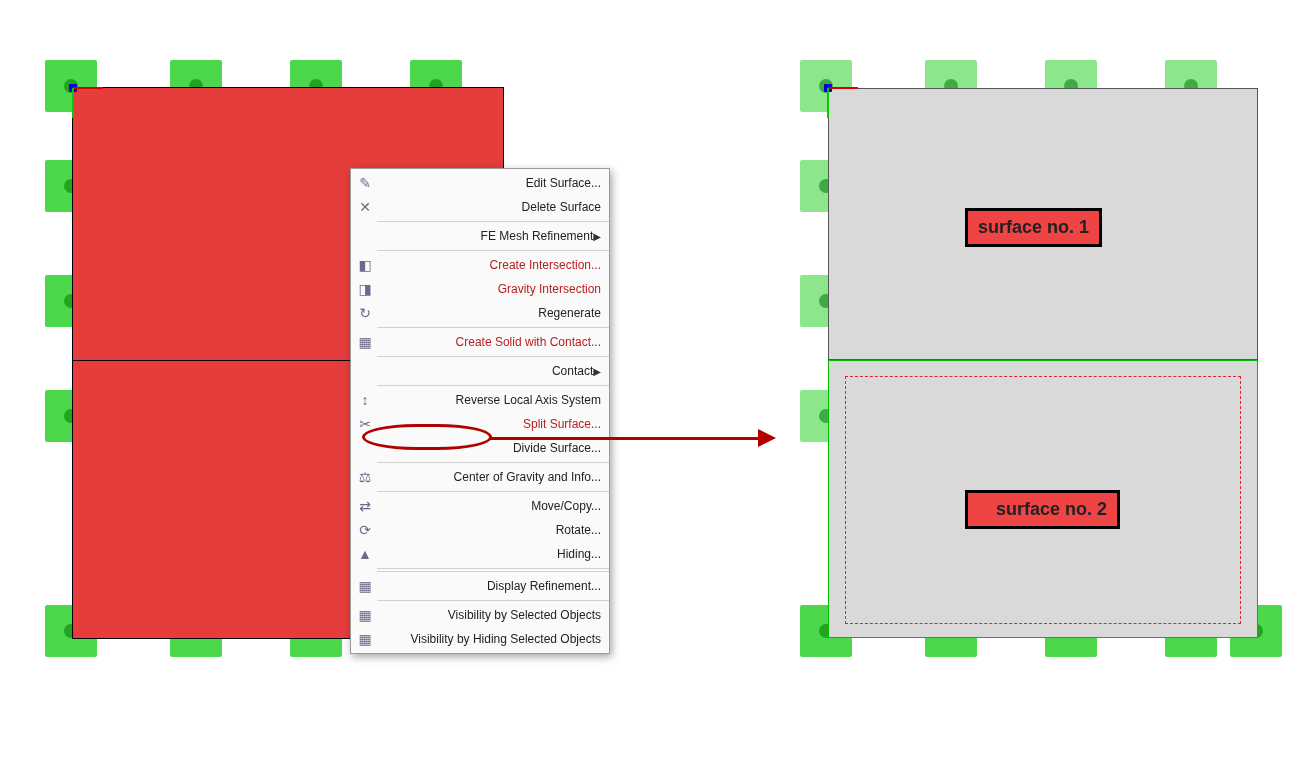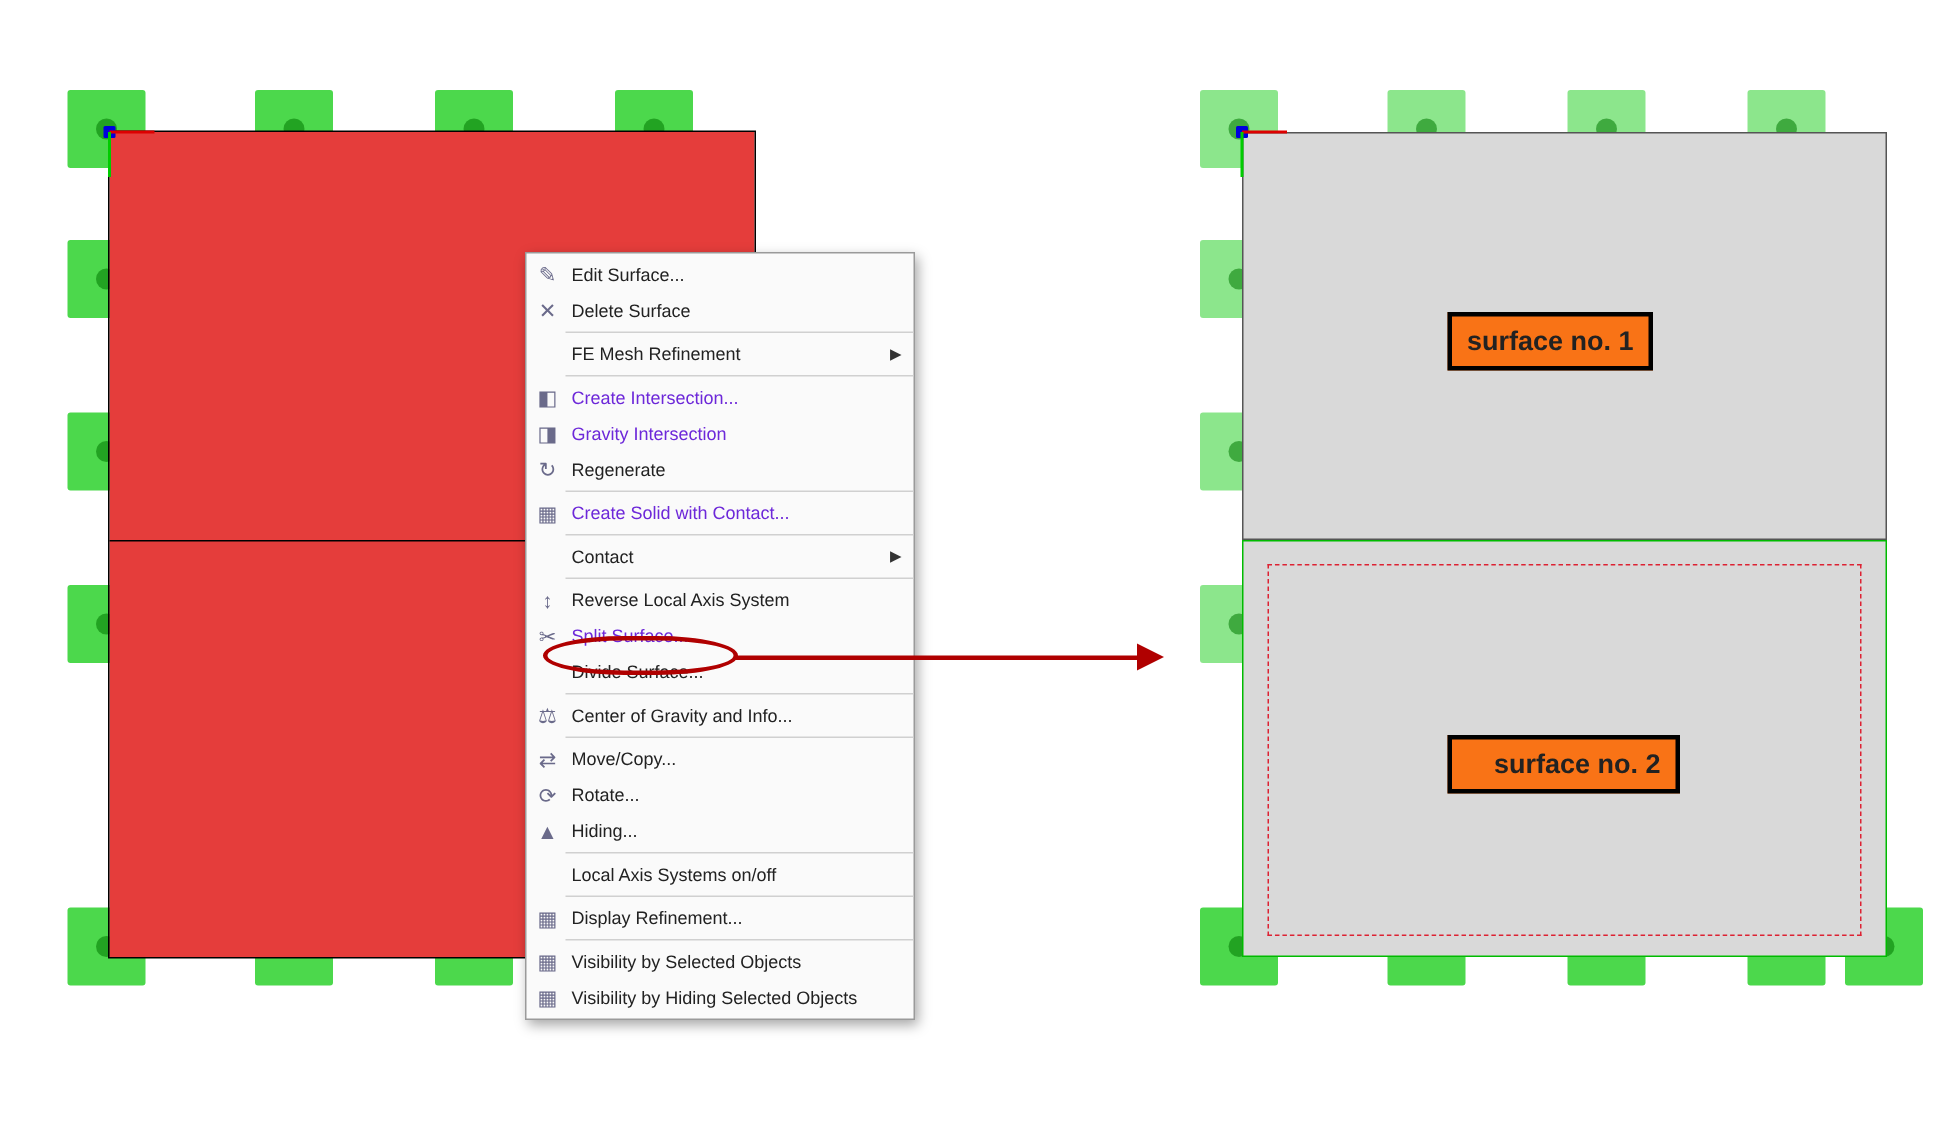--- a/index.html
+++ b/index.html
@@ -45,21 +45,21 @@
     height:0;
     border-top:1px solid #000;
   }
   .dashrect {
     position:absolute;
     border: 1.5px dashed #d23 ;
   }
   .label-box {
     position:absolute;
     border:3px solid #000;
-    background:#f97316;
+    background:#ef4444;
     padding:6px 10px;
     font-weight:700;
     font-size:18px;
     font-family: Arial, sans-serif;
   }
   .axis-origin {
     position:absolute; width:0; height:0;
   }
   .axis-x {
     position:absolute;
@@ -96,22 +96,22 @@
     margin:2px 0 2px 26px;
     padding:0;
   }
   .ctx .icon {
     width:20px; height:20px;
     margin-right:4px;
     display:flex; align-items:center; justify-content:center;
     font-size:14px;
     color:#6a6a8a;
   }
-  .ctx .lbl { flex:1; padding-left:2px; }
-  .ctx .row.disabled .lbl { color:#6d28d9; }
+  .ctx .lbl { flex:1; padding-left:2px;text-align:right; }
+  .ctx .row.disabled .lbl { color:#b91c1c; }
   .ctx .arrow {
     font-size:10px; color:#333;
   }
   .highlight-oval {
     position:absolute;
     border:3px solid #b00000;
     border-radius: 50% / 60%;
     pointer-events:none;
   }
   .big-arrow-line {
@@ -295,24 +295,20 @@
     </div>
     <div class="row">
       <span class="icon">⟳</span>
       <span class="lbl">Rotate...</span>
     </div>
     <div class="row">
       <span class="icon">▲</span>
       <span class="lbl">Hiding...</span>
     </div>
     <div class="row sep"></div>
-    <div class="row">
-      <span class="icon"></span>
-      <span class="lbl">Local Axis Systems on/off</span>
-    </div>
     <div class="row sep"></div>
     <div class="row">
       <span class="icon">▦</span>
       <span class="lbl">Display Refinement...</span>
     </div>
     <div class="row sep"></div>
     <div class="row">
       <span class="icon">▦</span>
       <span class="lbl">Visibility by Selected Objects</span>
     </div>

